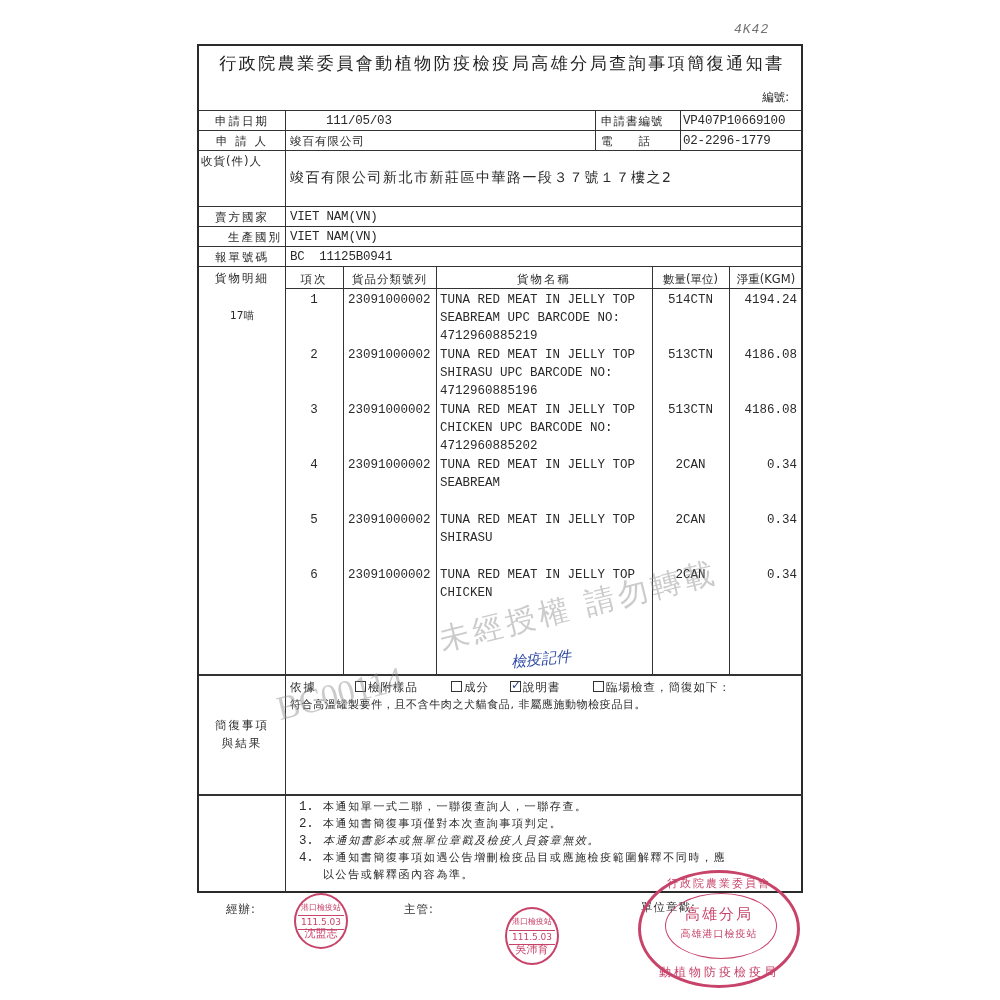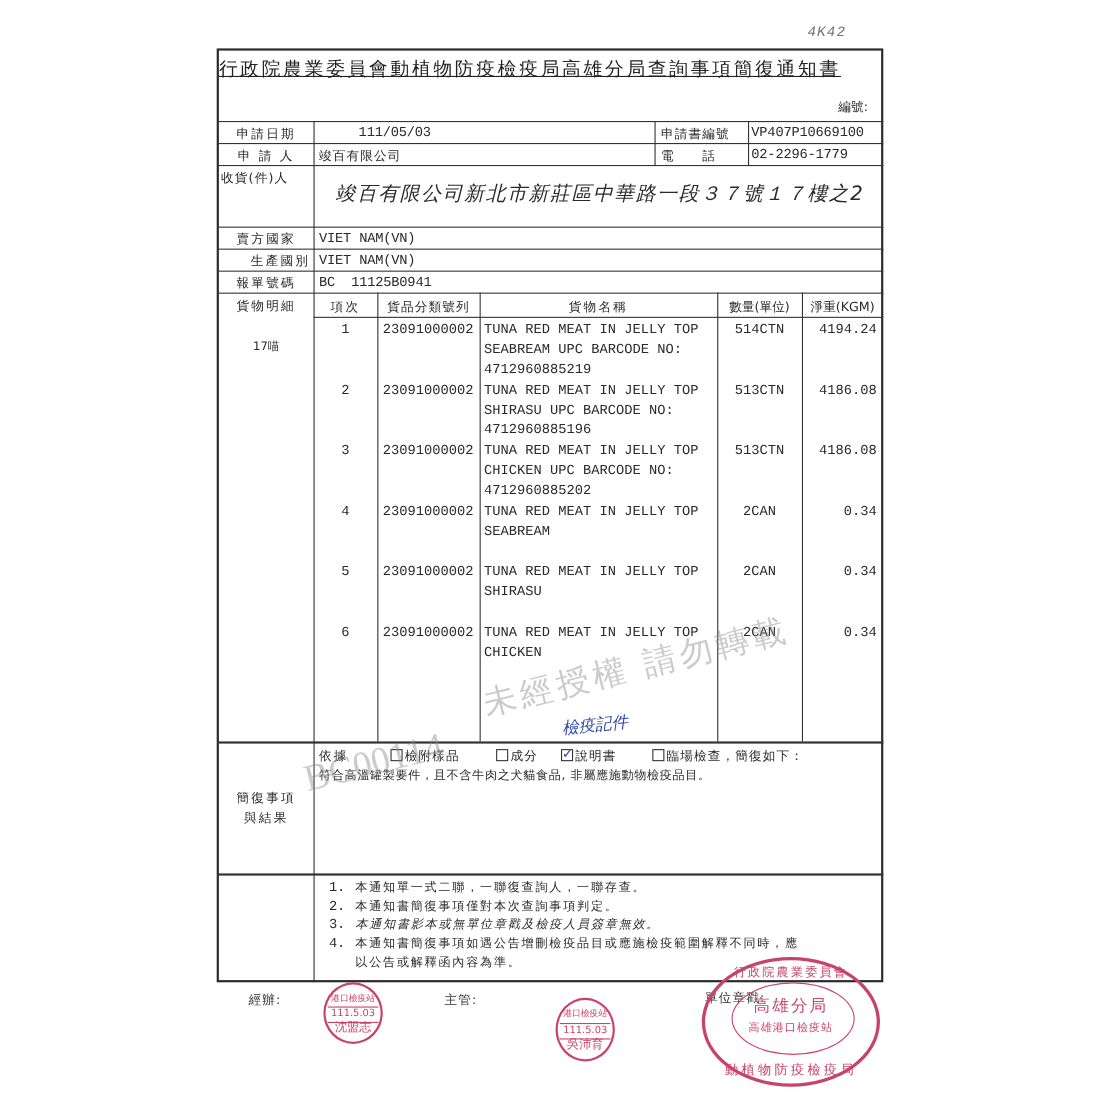--- a/index.html
+++ b/index.html
@@ -12,21 +12,21 @@
   .form { position: absolute; left: 197px; top: 44px; width: 606px; height: 849px; border: 2px solid #2b2b2b; }
 
   .line-h { position: absolute; height: 0; border-top: 1px solid #333; }
   .line-v { position: absolute; width: 0; border-left: 1px solid #333; }
   .line-h.thick { border-top-width: 2px; }
 
   .txt { position: absolute; white-space: nowrap; font-size: 12px; line-height: 14px; }
   .mono { font-family: "Liberation Mono", "DejaVu Sans Mono", monospace; font-size: 12.5px; letter-spacing: -0.2px; }
   .cjk { font-family: "DejaVu Sans", sans-serif; font-size: 11.5px; letter-spacing: 2px; }
 
-  .title { left: 0; width: 606px; top: 10px; font-family: "DejaVu Sans", sans-serif; font-size: 17px; letter-spacing: 2.5px; color: #222; text-decoration: underline; }
+  .title { left: 0; width: 606px; top: 10px; text-align: center; font-family: "DejaVu Sans", sans-serif; font-size: 17px; letter-spacing: 2.5px; color: #222; }
   .serial-label { right: 12px; top: 44px; font-family: "DejaVu Sans", sans-serif; font-size: 11.5px; }
 
   .label { width: 86px; text-align: center; }
 
   .goods-cell { position: absolute; font-family: "Liberation Mono", "DejaVu Sans Mono", monospace; font-size: 12.5px; line-height: 18px; white-space: pre; color: #2a2a2a; }
   .center { text-align: center; }
   .right { text-align: right; }
 
   .checkbox { display: inline-block; width: 11px; height: 11px; border: 1px solid #333; vertical-align: -1px; margin-right: 2px; position: relative; }
   .checkbox.checked::after { content: "✓"; position: absolute; left: 0px; top: -4px; font-size: 12px; color: #2b3f8c; }
@@ -82,21 +82,21 @@
   <div class="txt mono" style="left:91px; top:68px;margin-left:36px;">111/05/03</div>
   <div class="txt cjk" style="left:402px; top:68px; letter-spacing:1px;">申請書編號</div>
   <div class="txt mono" style="left:484px; top:68px;">VP407P10669100</div>
 
   <div class="txt cjk label" style="left:0; top:88px;">申 請 人</div>
   <div class="txt cjk" style="left:91px; top:88px; letter-spacing:1px;">竣百有限公司</div>
   <div class="txt cjk" style="left:402px; top:88px; letter-spacing:1px;">電　　話</div>
   <div class="txt mono" style="left:484px; top:88px;">02-2296-1779</div>
 
   <div class="txt cjk" style="left:2px; top:108px; letter-spacing:1px;">收貨(件)人</div>
-  <div class="txt cjk" style="left:106px; top:124px; font-size:18px; letter-spacing:1.5px;font-style:italic;">竣百有限公司新北市新莊區中華路一段３７號１７樓之2</div>
+  <div class="txt cjk" style="left:91px; top:124px; font-size:14px; letter-spacing:1.5px;">竣百有限公司新北市新莊區中華路一段３７號１７樓之2</div>
 
   <div class="txt cjk label" style="left:0; top:164px;">賣方國家</div>
   <div class="txt mono" style="left:91px; top:164px;">VIET NAM(VN)</div>
 
   <div class="txt cjk label" style="left:13px; top:184px;">生產國別</div>
   <div class="txt mono" style="left:91px; top:184px;">VIET NAM(VN)</div>
 
   <div class="txt cjk label" style="left:0; top:204px;">報單號碼</div>
   <div class="txt mono" style="left:91px; top:204px; white-space:pre;">BC  11125B0941</div>
 

